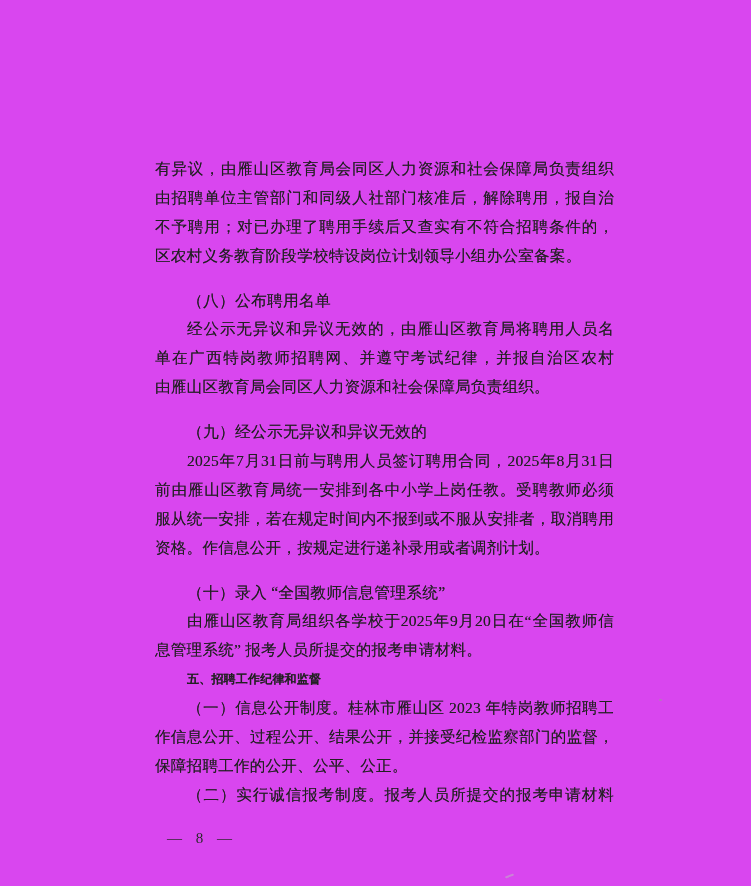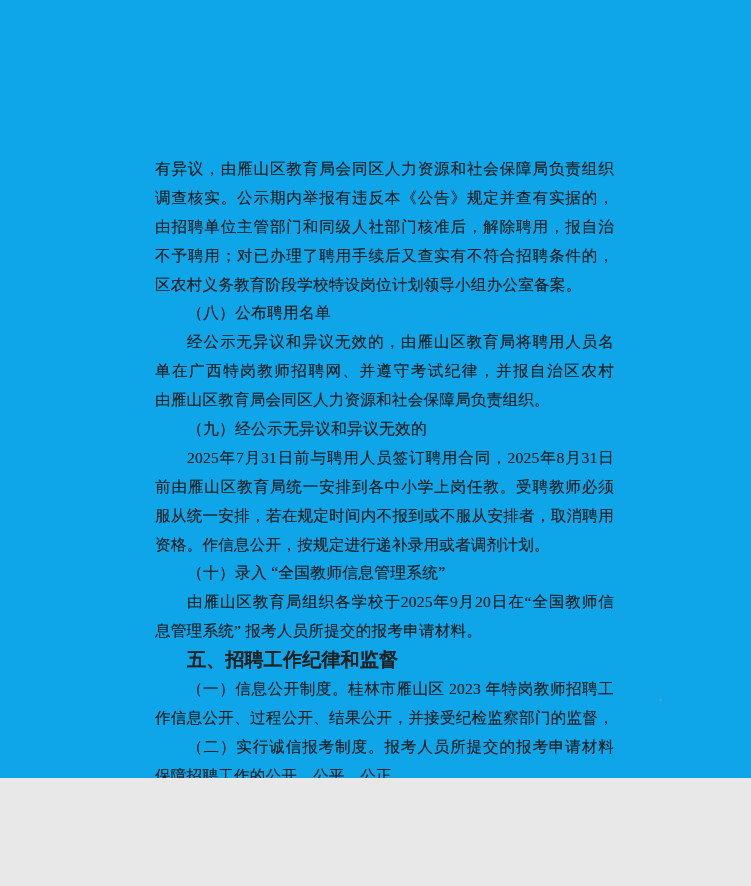--- a/index.html
+++ b/index.html
@@ -1,19 +1,19 @@
 <!DOCTYPE html>
 <html><head>
 <meta charset="utf-8">
 <style>
   html,body { margin:0; padding:0; background:#e8e8e8; }
   .page {
     position:relative;
-    width:751px; height:778px;
-    background:#0ea5e9;
+    width:751px; height:886px;
+    background:#d946ef;
     font-family:"Liberation Serif","DejaVu Serif",serif;
     color:#212121;
     overflow:hidden;
     margin:0 auto;
   }
   .textblock {
     position:absolute;
     left:155px; top:155px;
     width:459px;
   }
@@ -24,25 +24,25 @@
     letter-spacing:0.2px;
     white-space:normal;
     overflow:hidden;
     text-shadow:0 0 0.5px rgba(20,20,20,0.55);
   }
   .fill {
     text-align:justify;
     text-align-last:justify;
   }
   .indent { padding-left:32px; }
-  .kai { font-size:15.8px; }
+  .kai { font-size:15.8px;margin-top:16px; }
   .hei {
     font-family:"Liberation Sans","DejaVu Sans",sans-serif;
     font-weight:700;
-    font-size:19px;
+    font-size:12px;
   }
   .footer {
     position:absolute;
     left:167px; top:826px;
     font-size:15px;
     line-height:24px;
     letter-spacing:1px;
     word-spacing:8px;
     color:#2a2a2a;
   }
@@ -57,41 +57,40 @@
     transform:rotate(-20deg); border-radius:2px;
   }
 </style>
 </head>
 <body>
 
 <div class="page">
 
   <div class="textblock">
     <div class="line fill">有异议，由雁山区教育局会同区人力资源和社会保障局负责组织</div>
-    <div class="line fill">调查核实。公示期内举报有违反本《公告》规定并查有实据的，</div>
     <div class="line fill">由招聘单位主管部门和同级人社部门核准后，解除聘用，报自治</div>
     <div class="line fill">不予聘用；对已办理了聘用手续后又查实有不符合招聘条件的，</div>
     <div class="line">区农村义务教育阶段学校特设岗位计划领导小组办公室备案。</div>
     <div class="line kai indent">（八）公布聘用名单</div>
     <div class="line fill indent">经公示无异议和异议无效的，由雁山区教育局将聘用人员名</div>
     <div class="line fill">单在广西特岗教师招聘网、并遵守考试纪律，并报自治区农村</div>
     <div class="line">由雁山区教育局会同区人力资源和社会保障局负责组织。</div>
     <div class="line kai indent">（九）经公示无异议和异议无效的</div>
     <div class="line fill indent">2025年7月31日前与聘用人员签订聘用合同，2025年8月31日</div>
     <div class="line fill">前由雁山区教育局统一安排到各中小学上岗任教。受聘教师必须</div>
     <div class="line fill">服从统一安排，若在规定时间内不报到或不服从安排者，取消聘用</div>
     <div class="line">资格。作信息公开，按规定进行递补录用或者调剂计划。</div>
     <div class="line kai indent">（十）录入 “全国教师信息管理系统”</div>
     <div class="line fill indent">由雁山区教育局组织各学校于2025年9月20日在“全国教师信</div>
     <div class="line">息管理系统” 报考人员所提交的报考申请材料。</div>
     <div class="line hei indent">五、招聘工作纪律和监督</div>
     <div class="line fill indent">（一）信息公开制度。桂林市雁山区 2023 年特岗教师招聘工</div>
     <div class="line fill">作信息公开、过程公开、结果公开，并接受纪检监察部门的监督，</div>
+    <div class="line">保障招聘工作的公开、公平、公正。</div>
     <div class="line fill indent">（二）实行诚信报考制度。报考人员所提交的报考申请材料</div>
-    <div class="line">保障招聘工作的公开、公平、公正。</div>
   </div>
 
   <div class="footer">— 8 —</div>
 
   <div class="speck1"></div>
   <div class="speck2"></div>
 
 </div>
 
 </body></html>

